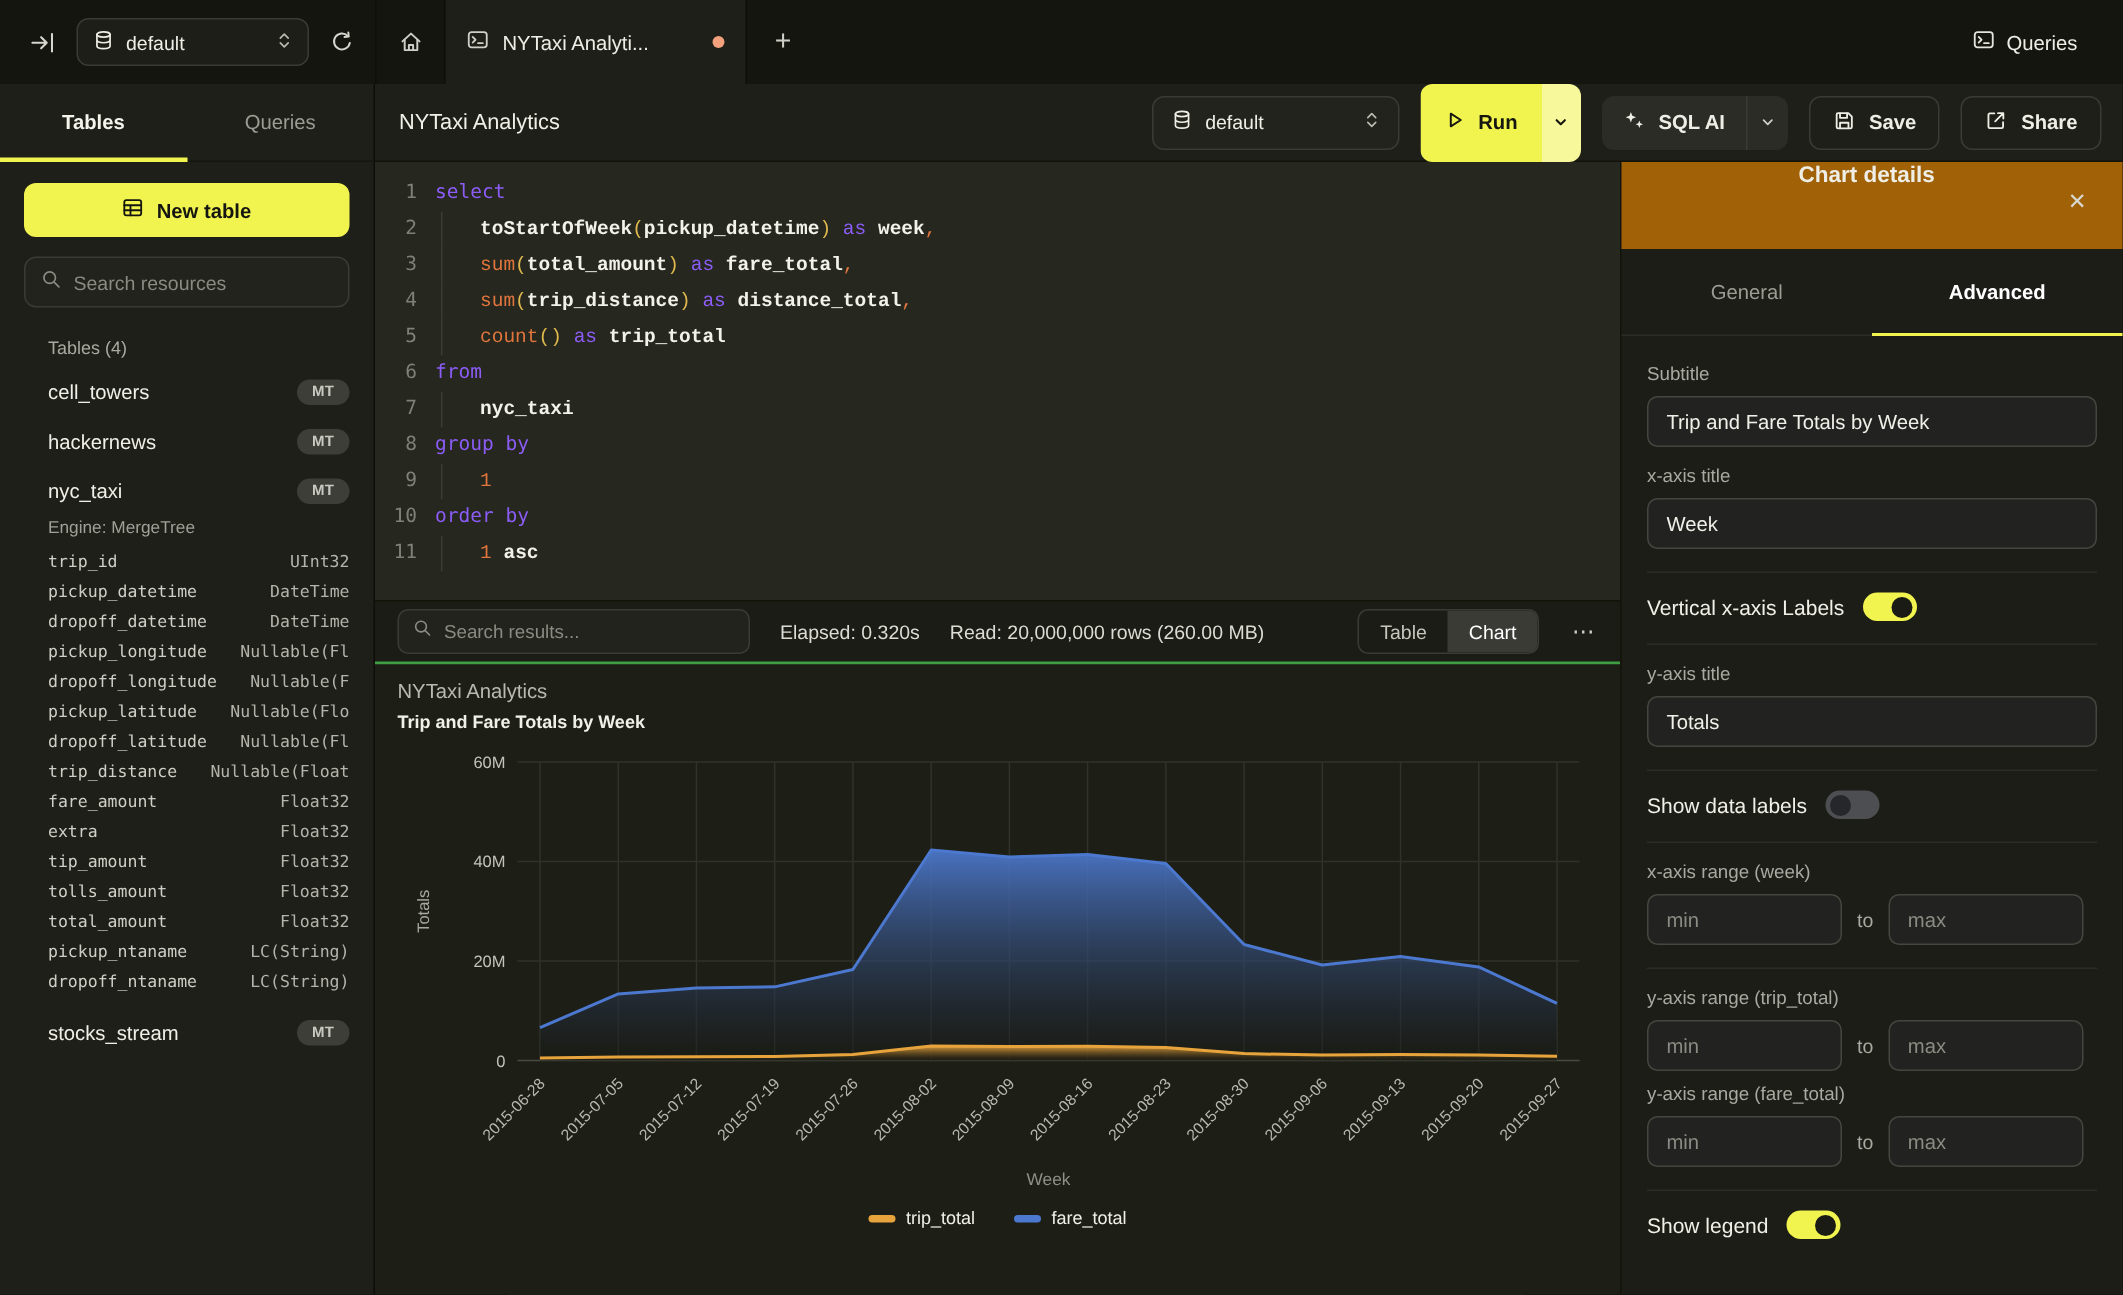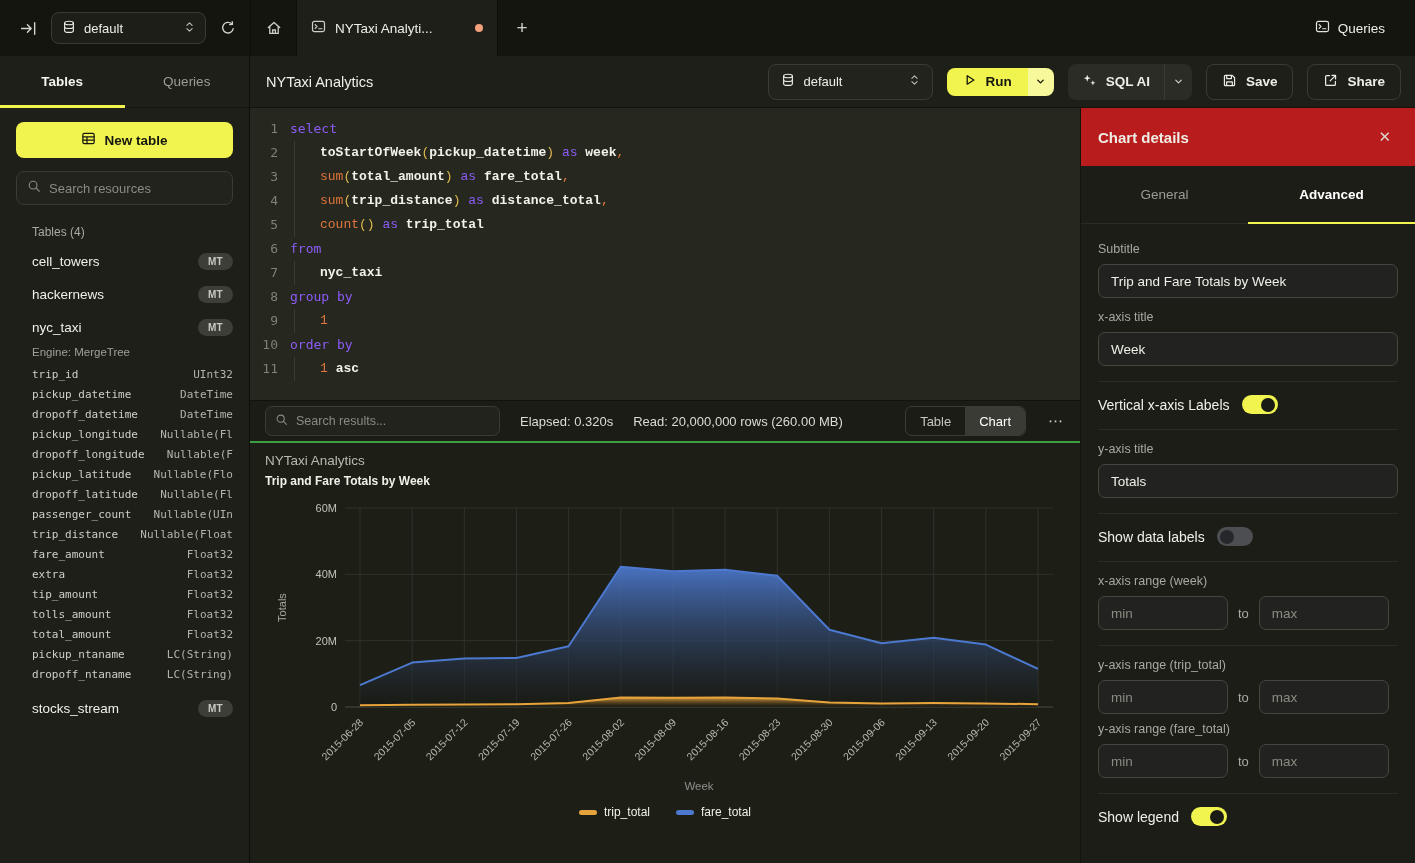--- a/index.html
+++ b/index.html
@@ -47,21 +47,21 @@
   .col-row .ct { margin-left:auto; color:#b4b4ac; }
   .cols-wrap { margin-bottom:8px; }
 
   
   .main-header { position:absolute; left:250px; top:56px; width:1165px; height:52px; background:#1e1f18;
     border-bottom:1px solid #121309; display:flex; align-items:center; padding:0 14px 0 16px; }
   .mh-title { font-size:14.5px; color:#f0f0e8; }
   .mh-right { margin-left:auto; display:flex; align-items:center; gap:14px; }
   .mh-selector { width:165px; height:36px; display:flex; align-items:center; gap:8px; padding:0 12px;
     border:1px solid #3a3b33; border-radius:8px; background:#22231c; font-size:13px; }
-  .btn-run { height:28px; display:flex; align-items:stretch; border-radius:8px; overflow:hidden; cursor:pointer; }
+  .btn-run { height:52px; display:flex; align-items:stretch; border-radius:8px; overflow:hidden; cursor:pointer; }
   .btn-run .main { display:flex; align-items:center; gap:8px; padding:0 16px; background:#f1f44f; color:#15160f; font-weight:700; font-size:13.5px; }
   .btn-run .chev { width:26px; display:flex; align-items:center; justify-content:center; background:#f7f89b; color:#15160f; }
   .btn-ai { height:36px; display:flex; align-items:stretch; border-radius:8px; overflow:hidden; background:#2b2c25; cursor:pointer; }
   .btn-ai .main { display:flex; align-items:center; gap:9px; padding:0 14px; color:#eeeee6; font-size:13.5px; font-weight:600; }
   .btn-ai .chev { width:28px; display:flex; align-items:center; justify-content:center; color:#cfcfc7; border-left:1px solid #3a3b33; }
   .btn-ghost { height:36px; display:flex; align-items:center; gap:9px; padding:12px 15px; border:1px solid #3a3b33;
     border-radius:8px; color:#eeeee6; font-size:13.5px; font-weight:600; cursor:pointer; }
 
   
   .editor { position:absolute; left:250px; top:108px; width:830px; height:292px; background:#26271e;
@@ -96,21 +96,21 @@
   
   .chartpane { position:absolute; left:250px; top:443px; width:830px; height:420px; background:#1d1e16; }
   .ch-title { position:absolute; left:15px; top:10px; font-size:13.5px; color:#b9b9b1; }
   .ch-sub { position:absolute; left:15px; top:31px; font-size:12px; font-weight:700; color:#f0f0e8; }
   .legend { position:absolute; left:0; right:0; top:362px; display:flex; justify-content:center; gap:26px; }
   .leg-item { display:flex; align-items:center; gap:7px; font-size:12px; color:#f0f0e8; cursor:pointer; }
   .leg-sw { width:18px; height:5px; border-radius:2.5px; }
 
   
   .panel { position:absolute; left:1080px; top:108px; width:335px; height:755px; background:#1c1d16; border-left:1px solid #121309; }
-  .p-head { height:58px; background:#b91c1c; display:flex; align-items:center; padding:0 24px 0 17px; }
+  .p-head { height:58px; background:#a16207; display:flex; align-items:center; padding:0 24px 0 17px;flex-direction:column; }
   .p-head .t { font-size:15px; font-weight:700; }
   .p-close { margin-left:auto; color:#d8d8d0; font-size:15px; cursor:pointer; }
   .p-tabs { height:58px; display:flex; border-bottom:1px solid #2b2c25; }
   .p-tab { flex:1; display:flex; align-items:center; justify-content:center; font-size:13.5px; position:relative; cursor:pointer; }
   .p-tab.inactive { color:#9b9c93; }
   .p-tab.active { color:#ffffff; font-weight:700; }
   .p-tab.active::after { content:""; position:absolute; left:0; right:0; bottom:-1px; height:2px; background:#f1f44f; }
   .p-body { padding:14px 17px 0; }
   .f-label { font-size:12.5px; color:#a8a9a1; margin:12px 0 8px; }
   .f-input { width:100%; height:34px; border:1px solid #45463f; border-radius:7px; background:#222320;
@@ -248,24 +248,20 @@
           <span class="cn">dropoff_longitude</span>
           <span class="ct">Nullable(F</span>
         </div>
         <div class="col-row">
           <span class="cn">pickup_latitude</span>
           <span class="ct">Nullable(Flo</span>
         </div>
         <div class="col-row">
           <span class="cn">dropoff_latitude</span>
           <span class="ct">Nullable(Fl</span>
-        </div>
-        <div class="col-row">
-          <span class="cn">passenger_count</span>
-          <span class="ct">Nullable(UIn</span>
         </div>
         <div class="col-row">
           <span class="cn">trip_distance</span>
           <span class="ct">Nullable(Float</span>
         </div>
         <div class="col-row">
           <span class="cn">fare_amount</span>
           <span class="ct">Float32</span>
         </div>
         <div class="col-row">

